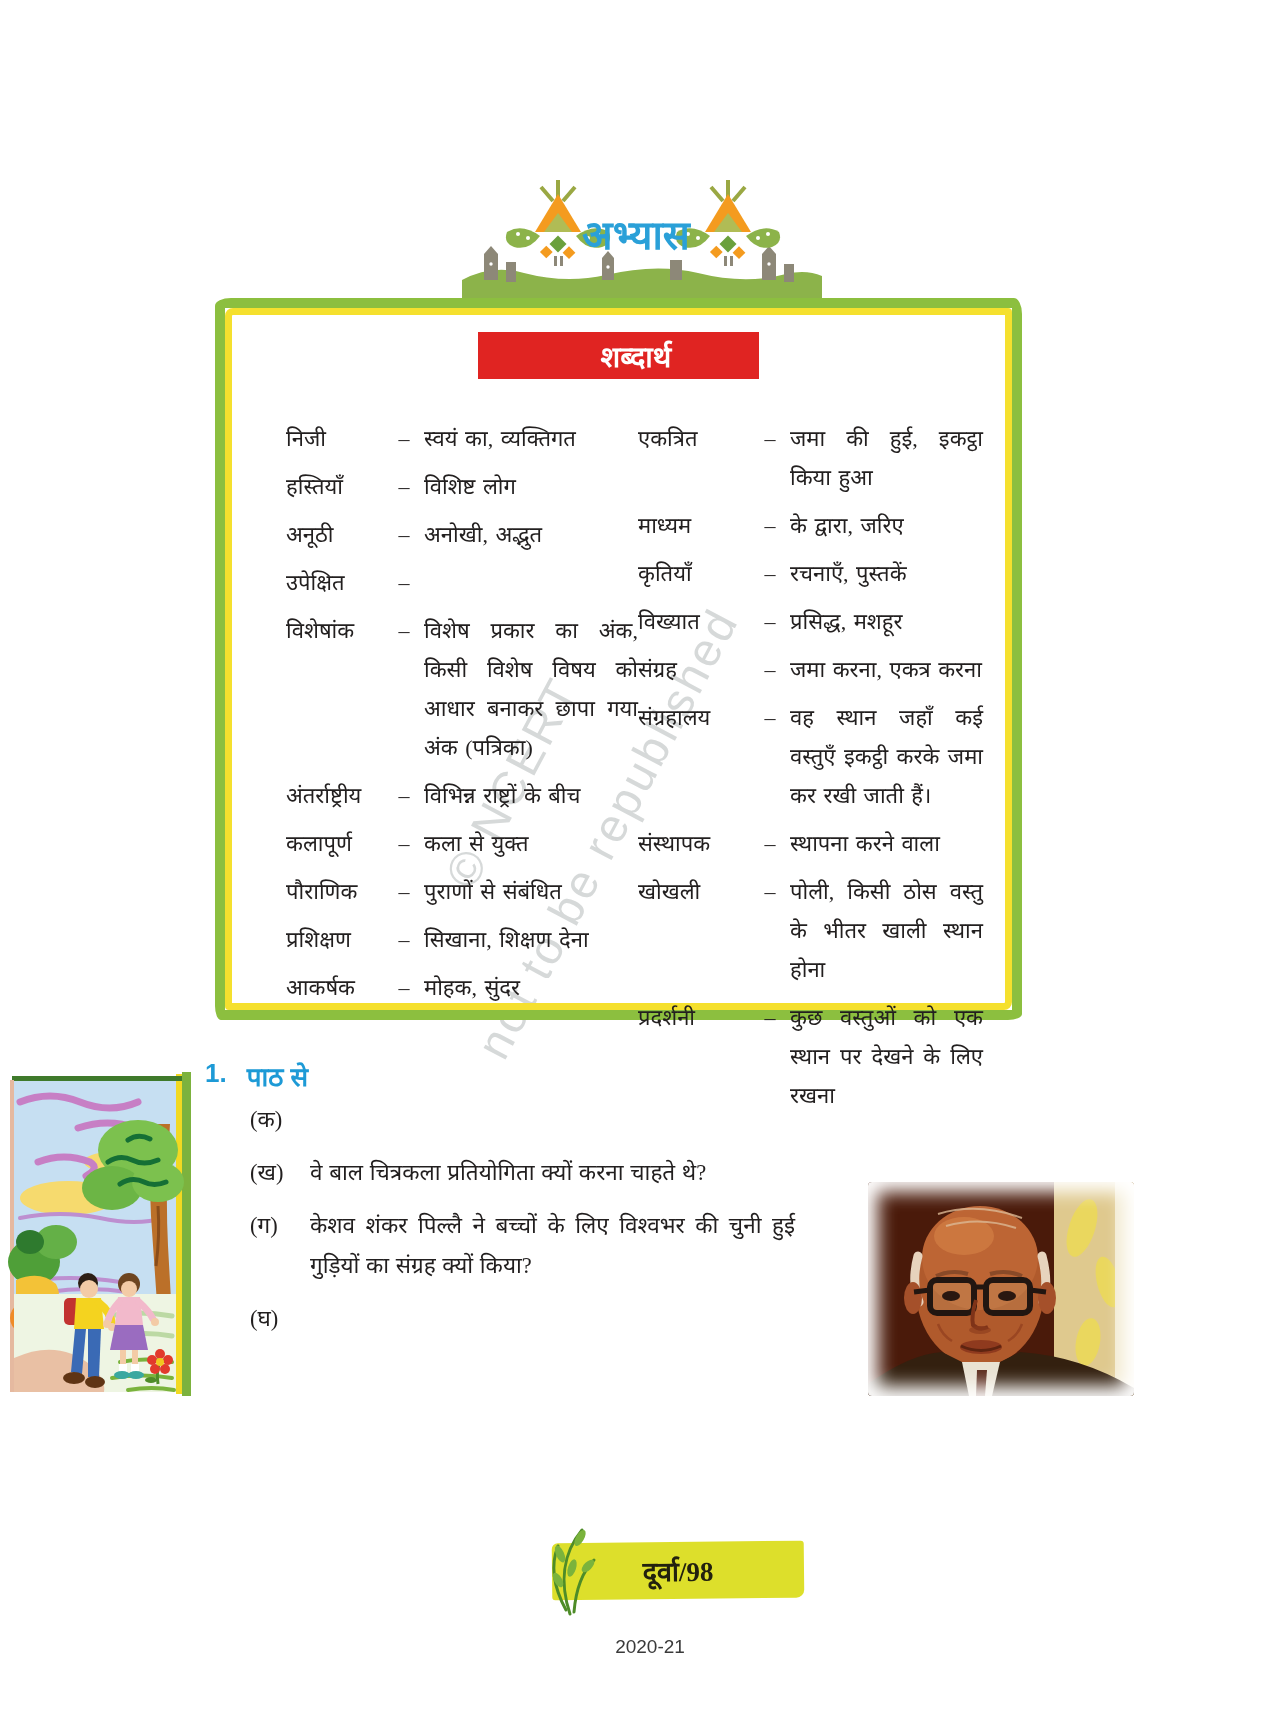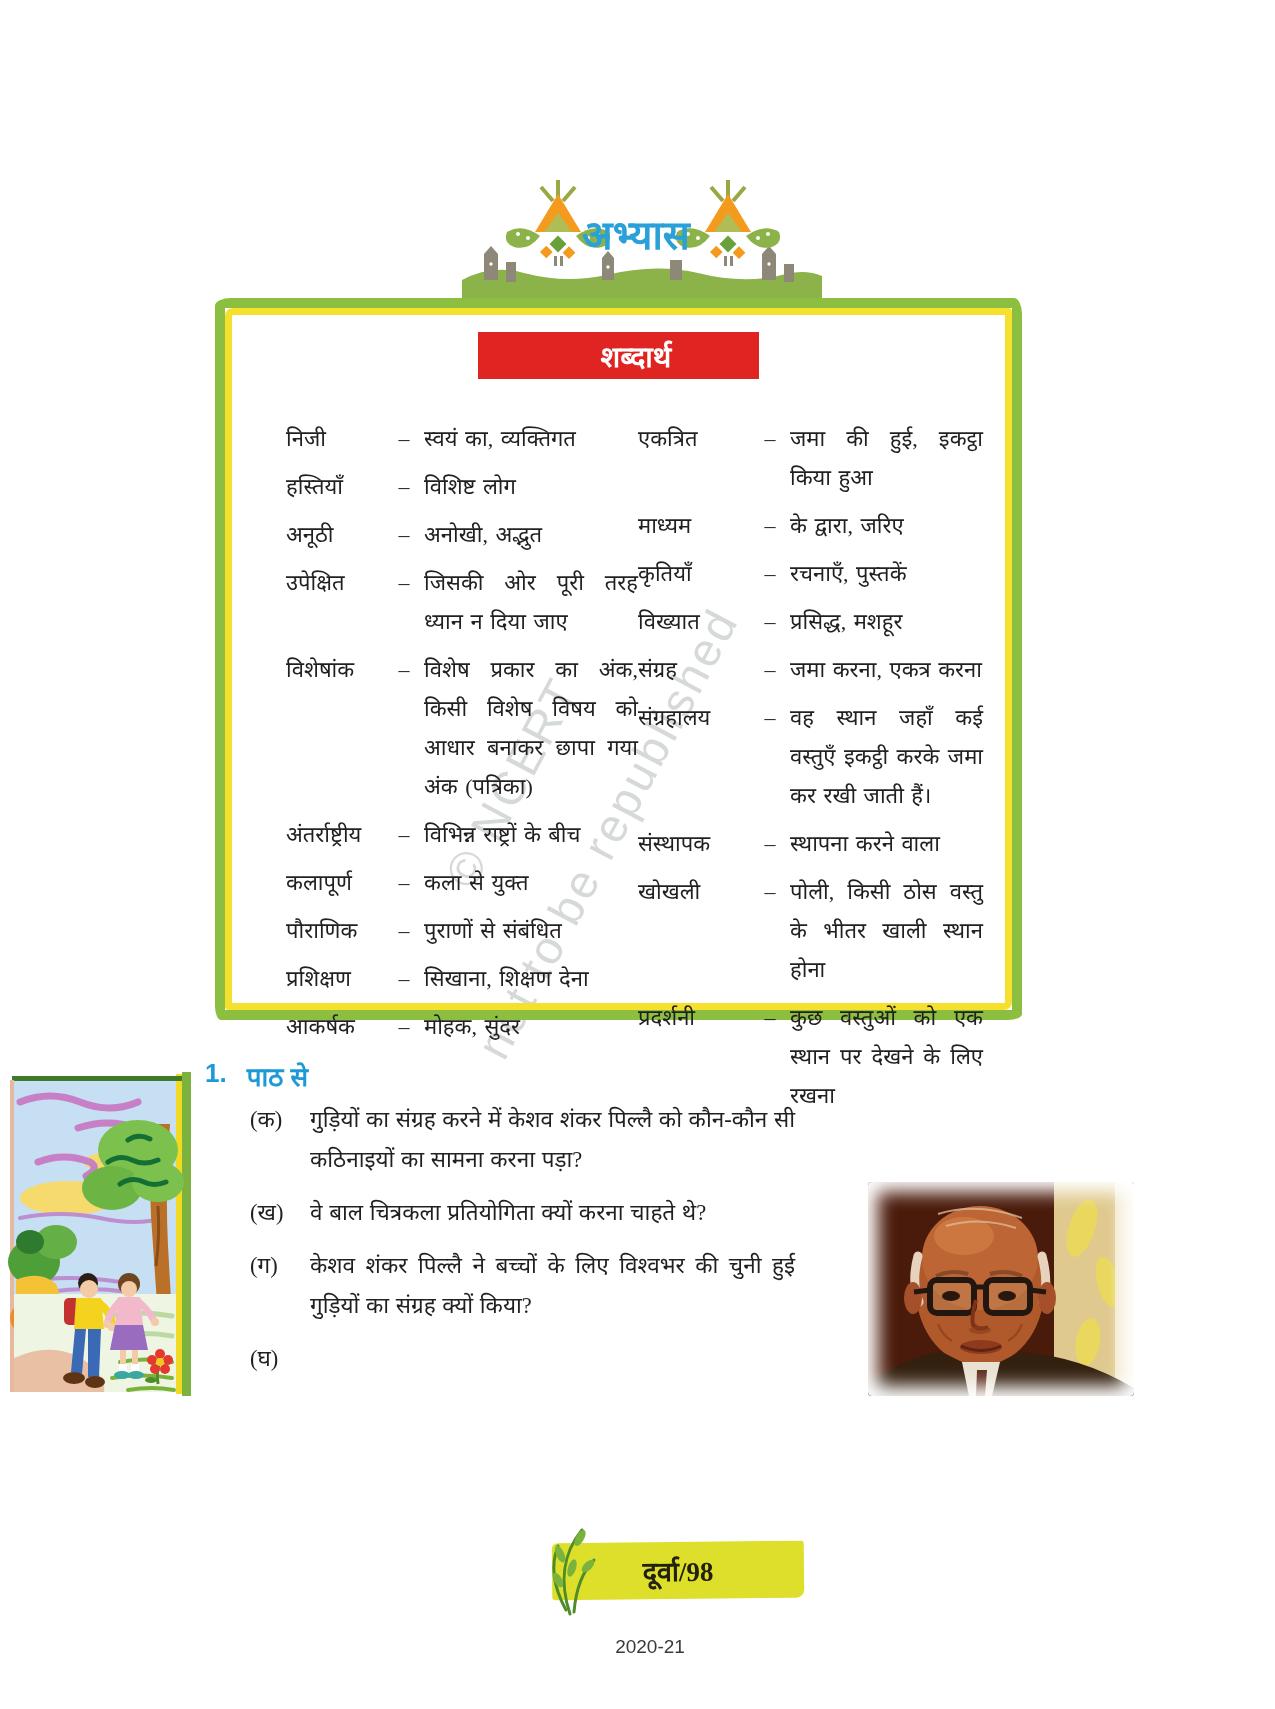--- a/index.html
+++ b/index.html
@@ -135,21 +135,20 @@
               <span class="g-def">विशिष्ट लोग</span>
             </div>
             <div class="g-row">
               <span class="g-term">अनूठी</span>
               <span class="g-dash">–</span>
               <span class="g-def">अनोखी, अद्भुत</span>
             </div>
             <div class="g-row">
               <span class="g-term">उपेक्षित</span>
               <span class="g-dash">–</span>
-              <span class="g-def">जिसकी ओर पूरी तरह ध्यान न दिया जाए</span>
             </div>
             <div class="g-row">
               <span class="g-term">विशेषांक</span>
               <span class="g-dash">–</span>
               <span class="g-def">विशेष प्रकार का अंक, किसी विशेष विषय को आधार बनाकर छापा गया अंक (पत्रिका)</span>
             </div>
             <div class="g-row">
               <span class="g-term">अंतर्राष्ट्रीय</span>
               <span class="g-dash">–</span>
               <span class="g-def">विभिन्न राष्ट्रों के बीच</span>
@@ -312,21 +311,20 @@
     </svg>
   </aside>
 
   <div class="section-heading">
     <span>1.</span>
     <span>पाठ से</span>
   </div>
   <div class="question-list" id="question-list">
       <div class="q-row">
         <span class="q-label">(क)</span>
-        <span class="q-text">गुड़ियों का संग्रह करने में केशव शंकर पिल्लै को कौन-कौन सी कठिनाइयों का सामना करना पड़ा?</span>
       </div>
       <div class="q-row">
         <span class="q-label">(ख)</span>
         <span class="q-text">वे बाल चित्रकला प्रतियोगिता क्यों करना चाहते थे?</span>
       </div>
       <div class="q-row">
         <span class="q-label">(ग)</span>
         <span class="q-text">केशव शंकर पिल्लै ने बच्चों के लिए विश्वभर की चुनी हुई गुड़ियों का संग्रह क्यों किया?</span>
       </div>
       <div class="q-row">

